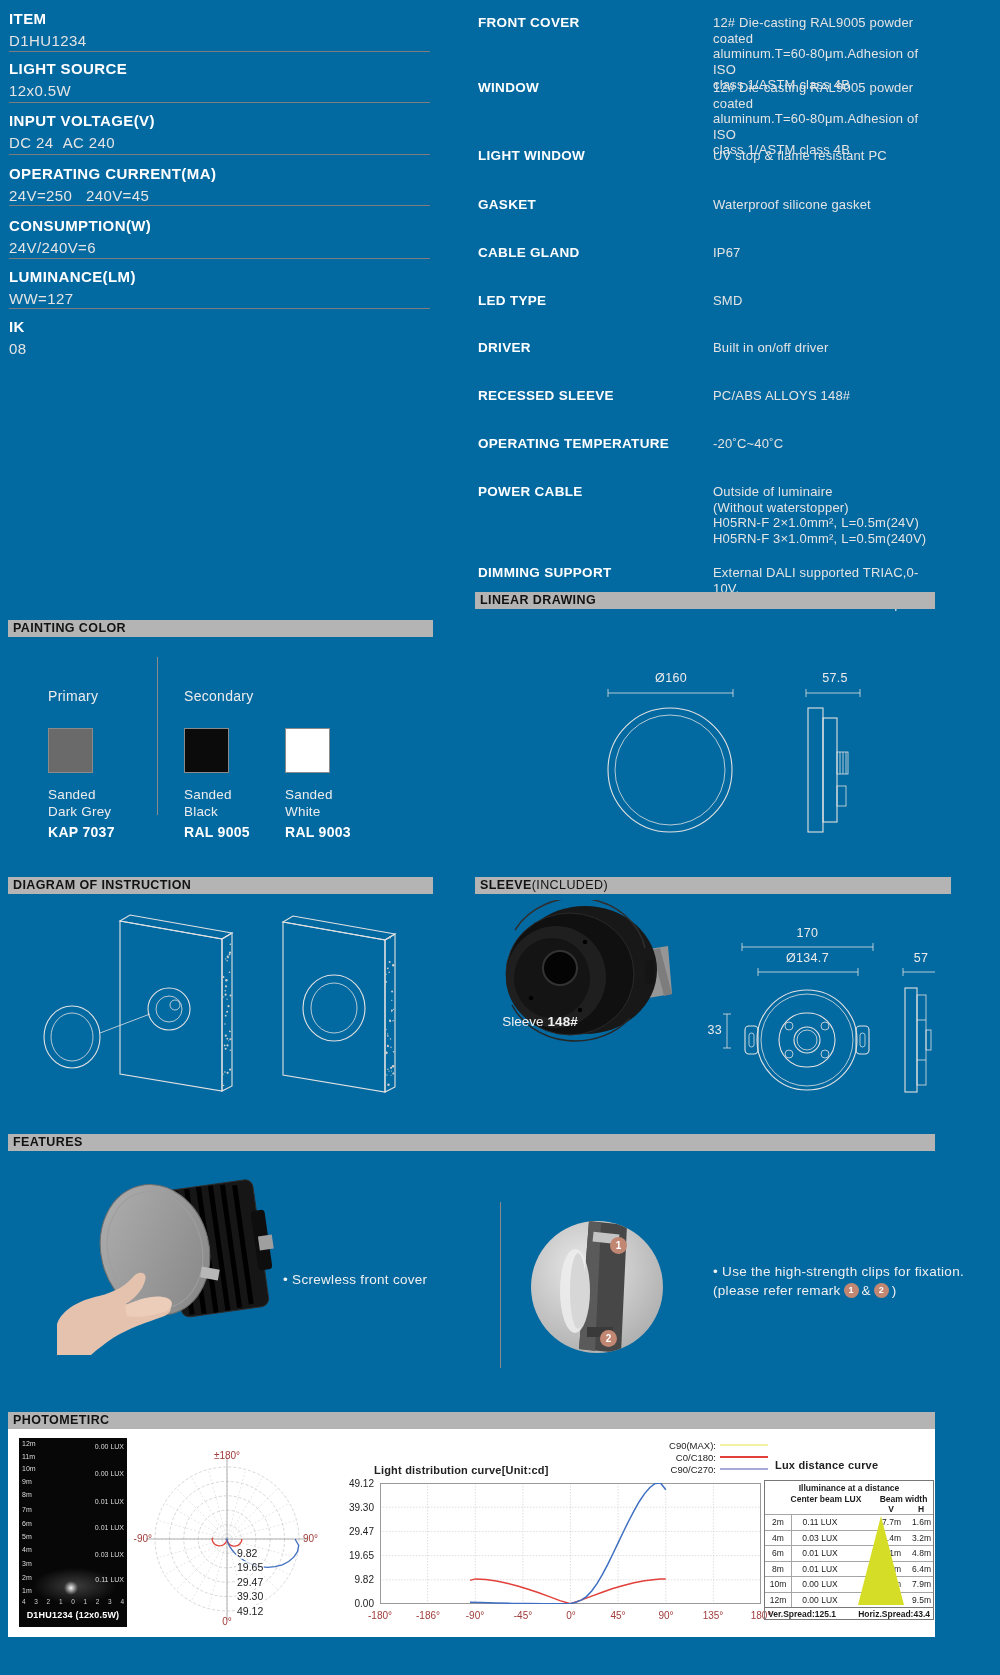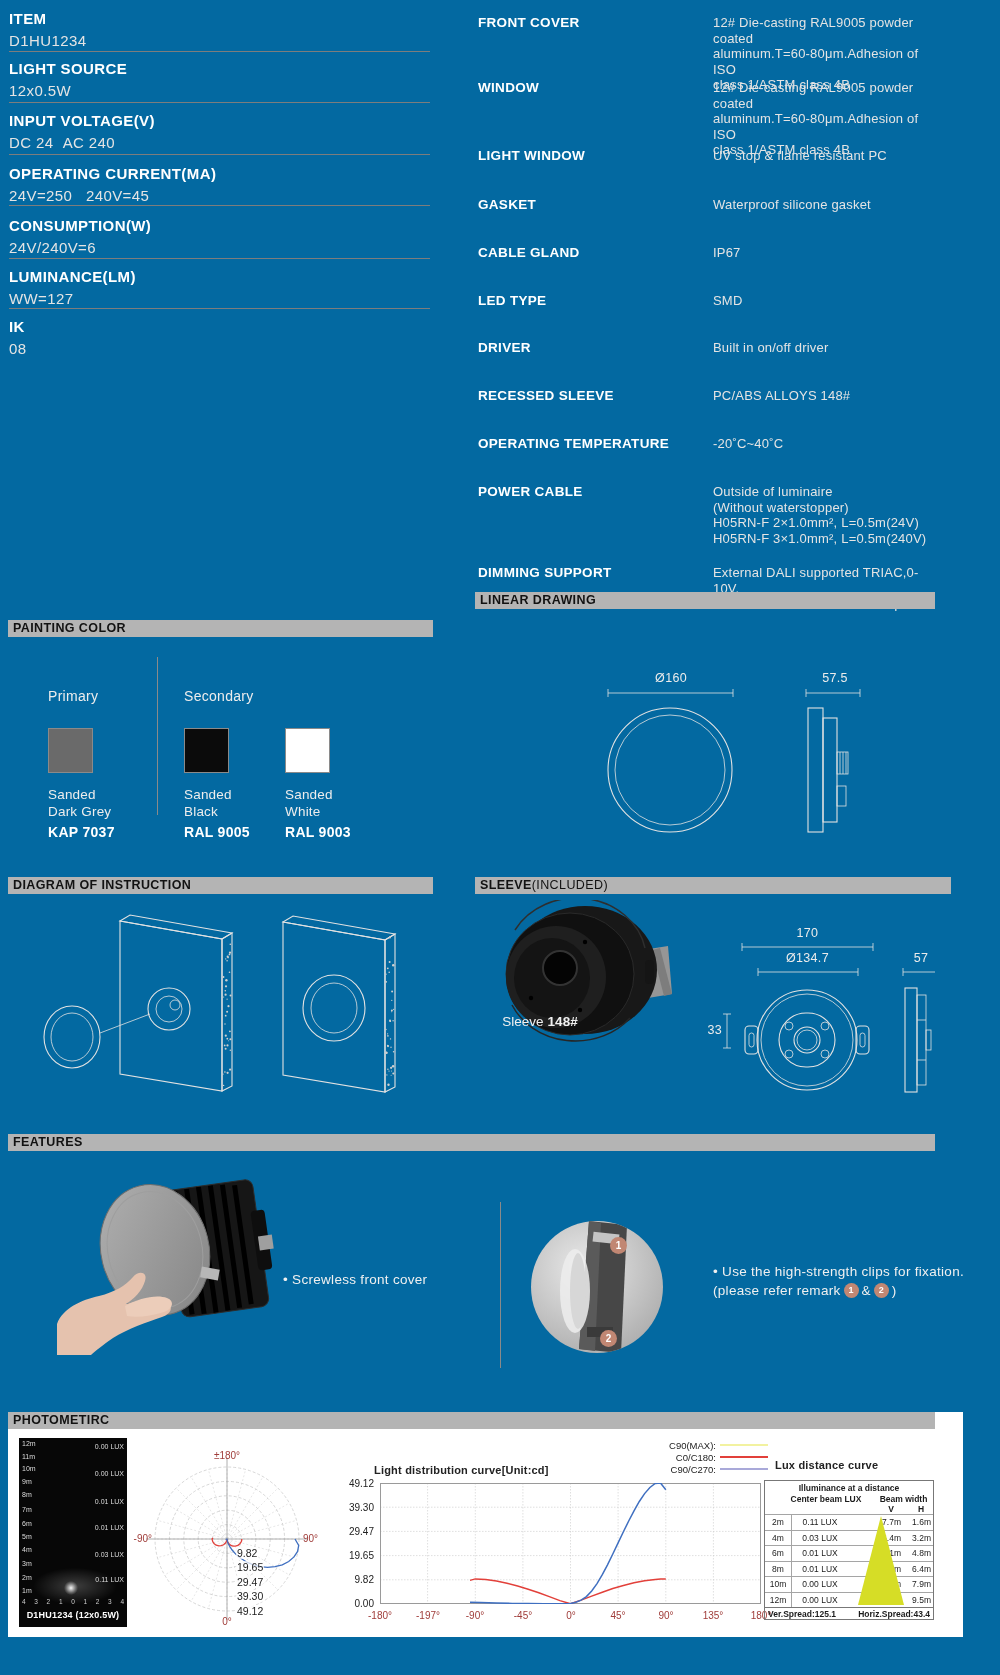--- a/index.html
+++ b/index.html
@@ -29,21 +29,21 @@
   .dim{position:absolute;color:#ececec;font-size:12.5px;text-align:center;letter-spacing:.3px;}
   .dim.r{text-align:right;}
   .wl{stroke:#e2e2e2;stroke-width:1.1;fill:none;}
   .wlt{stroke:#e2e2e2;stroke-width:.8;fill:none;}
   
   .feat-text{position:absolute;color:#f0f0f0;font-size:13.5px;letter-spacing:.3px;}
   .feat-line2{display:flex;align-items:center;gap:3px;}
   .badge{position:absolute;width:17px;height:17px;border-radius:50%;background:#c18773;color:#fff;font-size:10px;font-weight:bold;text-align:center;line-height:17px;}
   .badge-sm{display:inline-block;width:15px;height:15px;border-radius:50%;background:#c18773;color:#fff;font-size:9px;font-weight:bold;text-align:center;line-height:15px;}
   
-  .photo-panel{position:absolute;left:8px;top:1412px;width:927px;height:225px;background:#fff;padding-left:28px;}
+  .photo-panel{position:absolute;left:8px;top:1412px;width:927px;height:225px;background:#fff;}
   .pp-bar{position:absolute;left:0;top:0;width:927px;height:17px;background:#b4b4b4;color:#121212;font-weight:bold;font-size:12.5px;line-height:17px;padding-left:5px;box-sizing:border-box;letter-spacing:.4px;}
   .thumb{position:absolute;left:11px;top:26px;width:108px;height:189px;overflow:hidden;
     background:radial-gradient(circle 7px at 52px 150px, rgba(255,255,255,.95), rgba(255,255,255,.25) 70%, rgba(255,255,255,0) 100%),
                radial-gradient(ellipse 60px 26px at 56px 148px, rgba(255,255,255,.22), rgba(255,255,255,0) 70%),#070707;}
   .th-d{position:absolute;left:3px;font-size:7px;color:#dcdcdc;}
   .th-l{position:absolute;right:3px;font-size:7px;color:#dcdcdc;}
   .th-scale{position:absolute;left:3px;right:3px;top:160px;display:flex;justify-content:space-between;font-size:6.5px;color:#cfcfcf;}
   .th-cap{position:absolute;left:0;right:0;top:172px;text-align:center;font-size:9px;font-weight:bold;color:#fff;letter-spacing:.2px;}
   .pol-lab{position:absolute;color:#a03d3a;font-size:10px;text-align:center;}
   .ring-lab{position:absolute;left:228px;font-size:10.5px;color:#1c1c1c;background:rgba(255,255,255,.72);line-height:12px;padding:0 1px;}
@@ -530,21 +530,21 @@
         <line class="grid" x1="0" y1="24.2" x2="381" y2="24.2"></line>
         <line class="grid" x1="0" y1="48.4" x2="381" y2="48.4"></line>
         <line class="grid" x1="0" y1="72.6" x2="381" y2="72.6"></line>
         <line class="grid" x1="0" y1="96.8" x2="381" y2="96.8"></line>
         <line class="grid" x1="0" y1="121.0" x2="381" y2="121.0"></line>
         <rect class="frame" x="0.5" y="0.5" width="380" height="120"></rect>
         <polyline fill="none" stroke="#e2403a" stroke-width="1.5" points="90.0,97.4 95.3,95.9 105.8,96.6 116.4,98.1 127.0,100.3 137.6,103.0 148.2,106.2 158.8,109.7 169.3,113.6 179.9,117.6 190.5,120.8 201.1,117.1 211.7,113.1 222.3,109.2 232.8,105.5 243.4,102.5 254.0,99.8 264.6,97.8 275.2,96.4 280.5,96.1 285.8,96.1"></polyline>
         <polyline fill="none" stroke="#3f6fc0" stroke-width="1.5" points="90.0,119.3 100.5,119.5 116.4,120.0 132.3,120.4 148.2,120.6 164.0,120.8 179.9,120.8 190.5,120.6 195.8,119.3 201.1,117.1 206.4,113.6 211.7,107.9 217.0,100.6 222.3,91.7 227.5,81.8 232.8,71.0 238.1,59.9 243.4,48.8 248.7,38.0 254.0,27.9 259.3,18.5 264.6,10.6 269.9,4.5 275.2,0.5 280.5,0.0 285.8,6.7"></polyline>
       </svg>
     <div class="xtick" style="left:347px;top:198px">-180°</div>
-    <div class="xtick" style="left:395px;top:198px">-197°</div>
+    <div class="xtick" style="left:395px;top:198px">-186°</div>
     <div class="xtick" style="left:442px;top:198px">-90°</div>
     <div class="xtick" style="left:490px;top:198px">-45°</div>
     <div class="xtick" style="left:538px;top:198px">0°</div>
     <div class="xtick" style="left:585px;top:198px">45°</div>
     <div class="xtick" style="left:633px;top:198px">90°</div>
     <div class="xtick" style="left:680px;top:198px">135°</div>
     <div class="xtick" style="left:728px;top:198px">180°</div>
 
     <div class="ct" style="left:767px;top:47px;font-weight:600">Lux distance curve</div>
     <div class="ltable">

